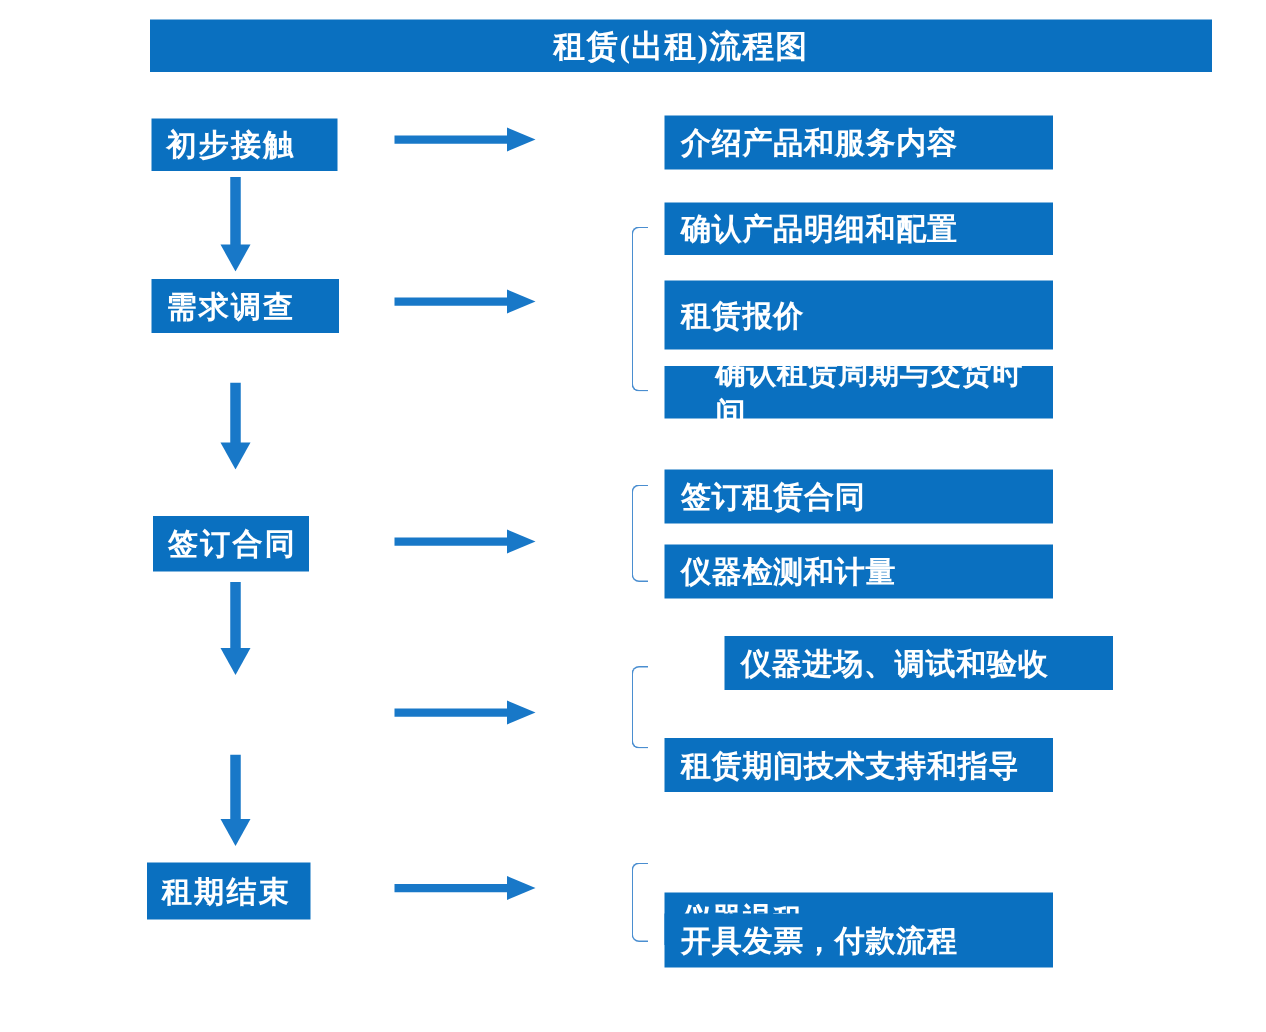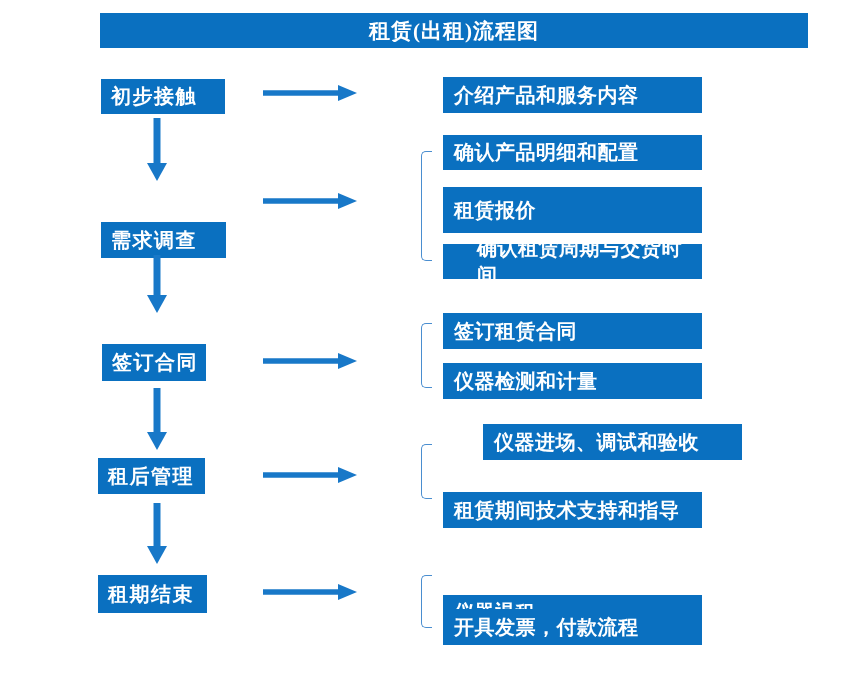--- a/index.html
+++ b/index.html
@@ -14,21 +14,21 @@
     background:var(--box-blue,#0a70c0);color:var(--text-white,#fff);
     display:flex;align-items:center;justify-content:center;
     font-size:21px;letter-spacing:1px;
   }
   .step{
     position:absolute;background:var(--box-blue,#0a70c0);
     color:var(--text-white,#fff);display:flex;align-items:center;
     font-size:20px;letter-spacing:1.5px;padding-left:10px;box-sizing:border-box;
   }
   .s0{left:101px;top:79px;width:124px;height:35px;}
-  .s1{left:101px;top:186px;width:125px;height:36px;margin-top:36px;}
+  .s1{left:101px;top:186px;width:125px;height:36px;}
   .s2{left:102px;top:344px;width:104px;height:37px;}
   .s3{left:98px;top:458px;width:107px;height:36px;}
   .s4{left:98px;top:575px;width:109px;height:38px;}
   .out{
     position:absolute;left:443px;width:259px;
     background:var(--box-blue,#0a70c0);color:var(--text-white,#fff);
     display:flex;align-items:center;font-size:20px;letter-spacing:0.5px;
     padding-left:11px;box-sizing:border-box;
   }
   .o0_0{top:77px;height:36px;}
@@ -59,21 +59,20 @@
 </head>
 <body>
 
 <div class="stage">
 
   <div class="title-bar">租赁(出租)流程图</div>
 
   <div class="step s0">初步接触</div>
   <div class="step s1">需求调查</div>
   <div class="step s2">签订合同</div>
-  <div class="step s3">租后管理</div>
   <div class="step s4">租期结束</div>
 
   <div class="out o0_0">介绍产品和服务内容</div>
   <div class="out o1_0">确认产品明细和配置</div>
   <div class="out o1_1">租赁报价</div>
   <div class="out o1_2">确认租赁周期与交货时间</div>
   <div class="out o2_0">签订租赁合同</div>
   <div class="out o2_1">仪器检测和计量</div>
   <div class="out o3_0">仪器进场、调试和验收</div>
   <div class="out o3_1">租赁期间技术支持和指导</div>

